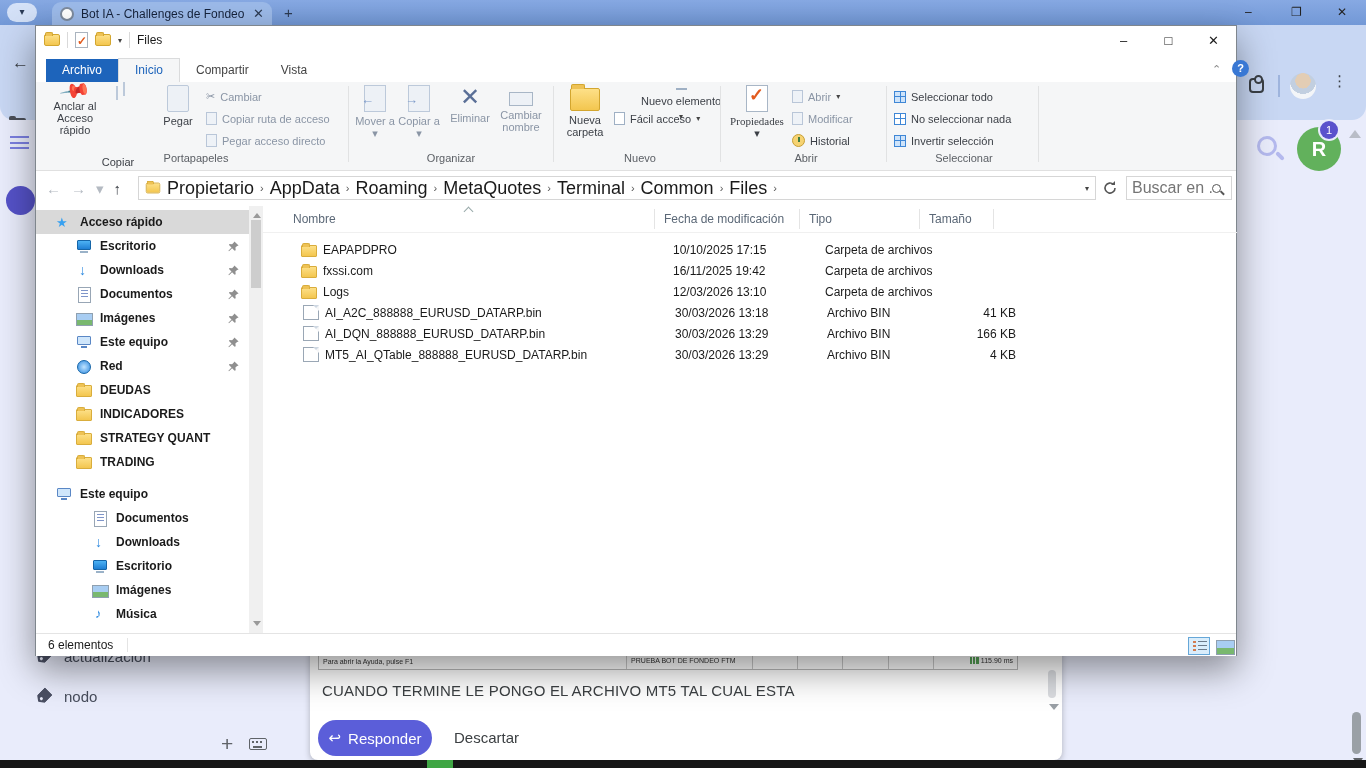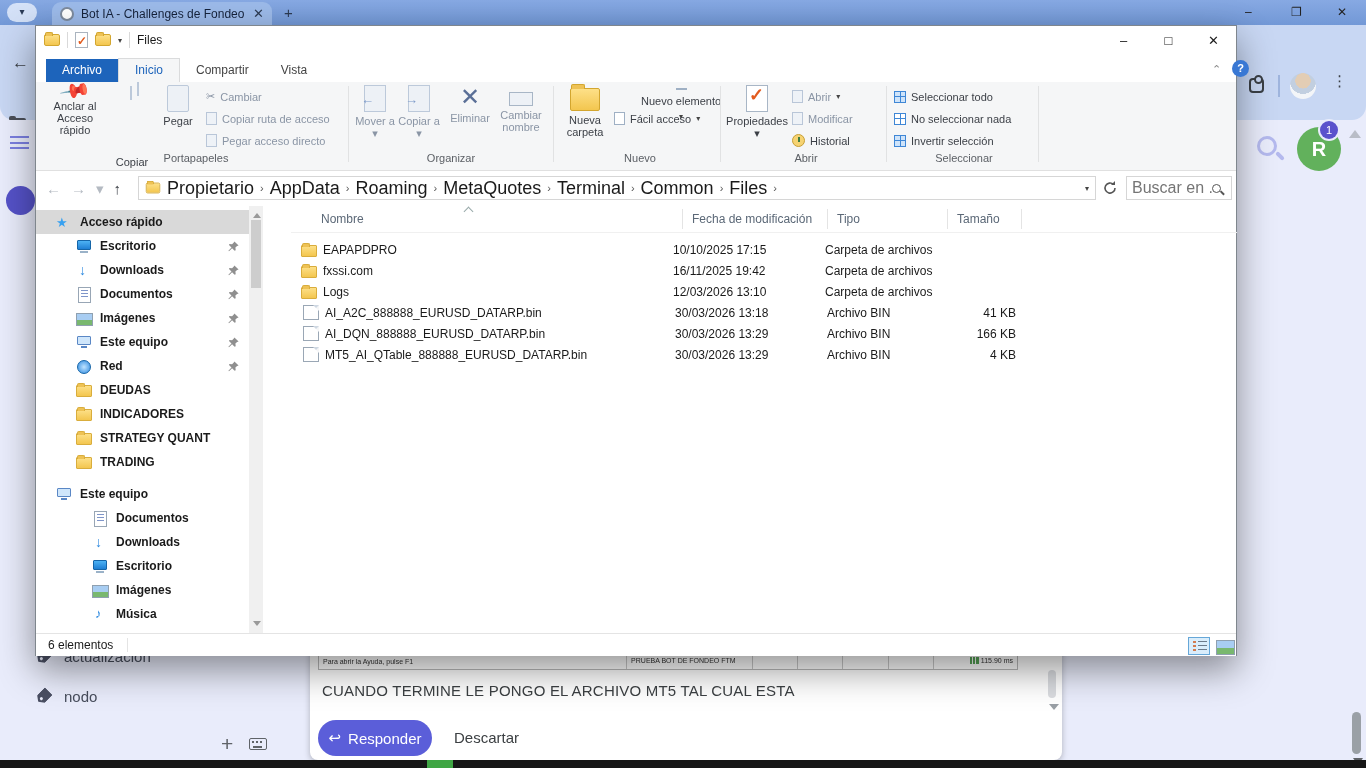--- a/index.html
+++ b/index.html
@@ -140,21 +140,21 @@
   .ic-folder::before { content:""; position:absolute; top:-3px; left:0; width:6px; height:3px; background:#eec255; border:1px solid #d9ad3c; border-bottom:none; border-radius:2px 2px 0 0; }
   .ic-filebin { width:12px; height:15px; background:#fff; border:1px solid #9aa7b5; margin-left:2px; }
   .ic-filebin::before { content:""; position:absolute; right:-1px; top:-1px; border:3px solid; border-color:#cfd8e2 #f5f6f7 transparent transparent; }
 
   #nav-scroll { left:213px; top:180px; width:14px; height:427px; background:#f0f0f0; }
   #nav-thumb { left:2px; top:14px; width:10px; height:68px; background:#cdcdcd; }
   .scroll-arrow { left:4px; width:0; height:0; border:4px solid transparent; }
 
   
   #filepane { left:227px; top:180px; width:974px; height:427px; }
-  #cols { display:flex; height:27px; align-items:center; color:#5b6877; font-size:12px; border-bottom:1px solid #f0f0f0;margin-left:28px; }
+  #cols { display:flex; height:27px; align-items:center; color:#5b6877; font-size:12px; border-bottom:1px solid #f0f0f0; }
   .colcell { border-right:1px solid #e4e4e4; height:20px; line-height:20px; padding-left:9px; }
   #col-name { width:200px; padding-left:30px; border-right:none; }
   #sortchev { left:202px; top:2px; width:7px; height:7px; border-left:1.5px solid #9aa; border-top:1.5px solid #9aa; transform:rotate(45deg); }
   #col-gap { width:192px; border-right:1px solid #e4e4e4; height:20px; }
   #col-date { width:145px; }
   #col-type { width:120px; }
   #col-size { width:74px; }
   .frow { display:flex; align-items:center; height:21px; padding-left:26px; gap:6px; }
   .f-name { width:344px; font-size:12px; white-space:nowrap; }
   .f-date { width:146px; font-size:12px; }
@@ -270,21 +270,21 @@
   </div>
   <div class="abs" id="ribbon-help">⌃</div>
   <div class="abs" id="help-q">?</div>
 
   <div class="abs" id="ribbon">
 
     <div class="rbig" style="left:10px;">
       <span class="pin-big">📌</span>
       <span class="lbl">Anclar al Acceso rápido</span>
     </div>
-    <div class="rbig" style="left:74px;width:44px;gap:44px;">
+    <div class="rbig" style="left:60px;width:44px;gap:44px;">
       <span style="position:relative;width:22px;height:27px;">
         <span class="big-sheet pale abs" style="left:0;top:2px;width:18px;height:23px;"></span>
         <span class="big-sheet pale abs" style="left:5px;top:-2px;width:18px;height:23px;"></span>
       </span>
       <span class="lbl">Copiar</span>
     </div>
     <div class="rbig" style="left:120px;width:44px;">
       <span class="big-sheet pale" style="border-radius:2px;"></span>
       <span class="lbl">Pegar</span>
     </div>
@@ -336,21 +336,21 @@
         <span class="dd">▾</span>
     </div>
     <div class="rs-item" style="left:578px;top:28px;">
       <span class="tiny-sheet"></span>
       <span>Fácil acceso</span>
         <span class="dd">▾</span>
     </div>
     <div class="rgroup-label" style="left:524px;width:160px;">Nuevo</div>
     <div class="rsep" style="left:684px;"></div>
 
-    <div class="rbig" style="left:690px;width:62px;">
+    <div class="rbig" style="left:690px;width:62px;font-family:Liberation Serif, serif;">
       <span class="big-sheet check-big"></span>
       <span class="lbl"><span>Propiedades</span> <span>▾</span></span>
     </div>
     <div class="rs-item dis" style="left:756px;top:6px;">
       <span class="tiny-sheet pale"></span>
       <span>Abrir</span>
         <span class="dd">▾</span>
     </div>
     <div class="rs-item dis" style="left:756px;top:28px;">
       <span class="tiny-sheet pale"></span>

